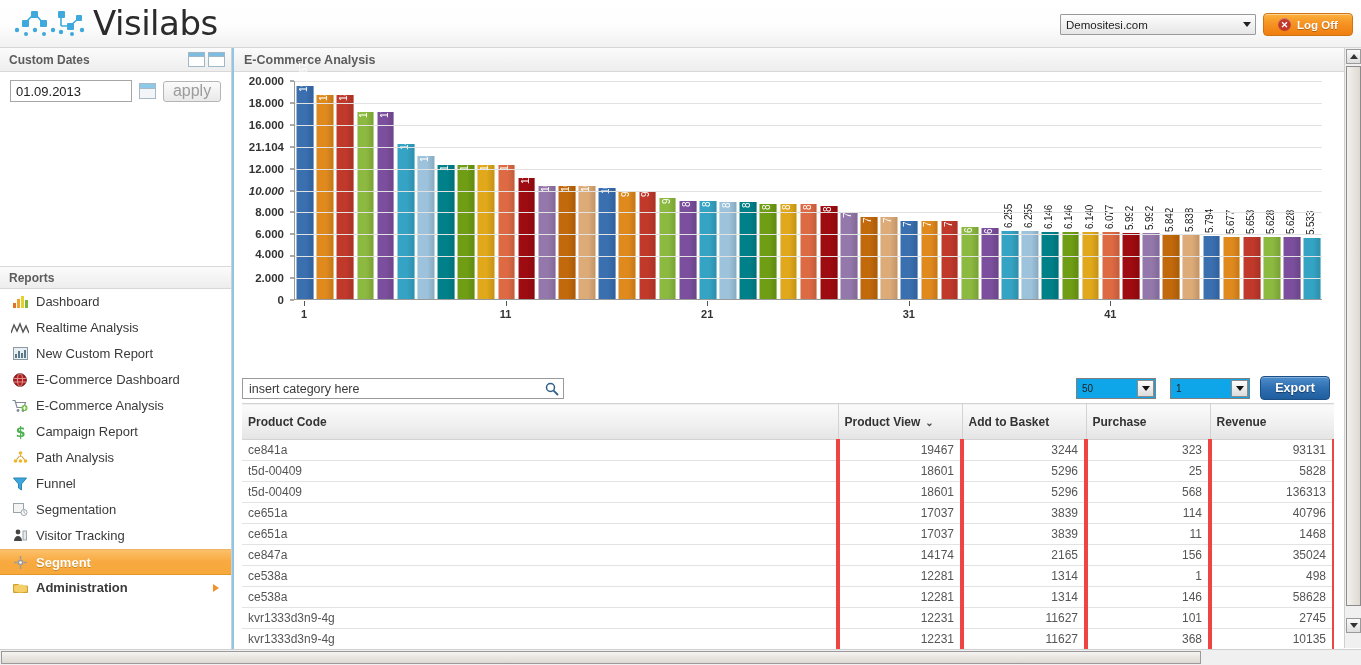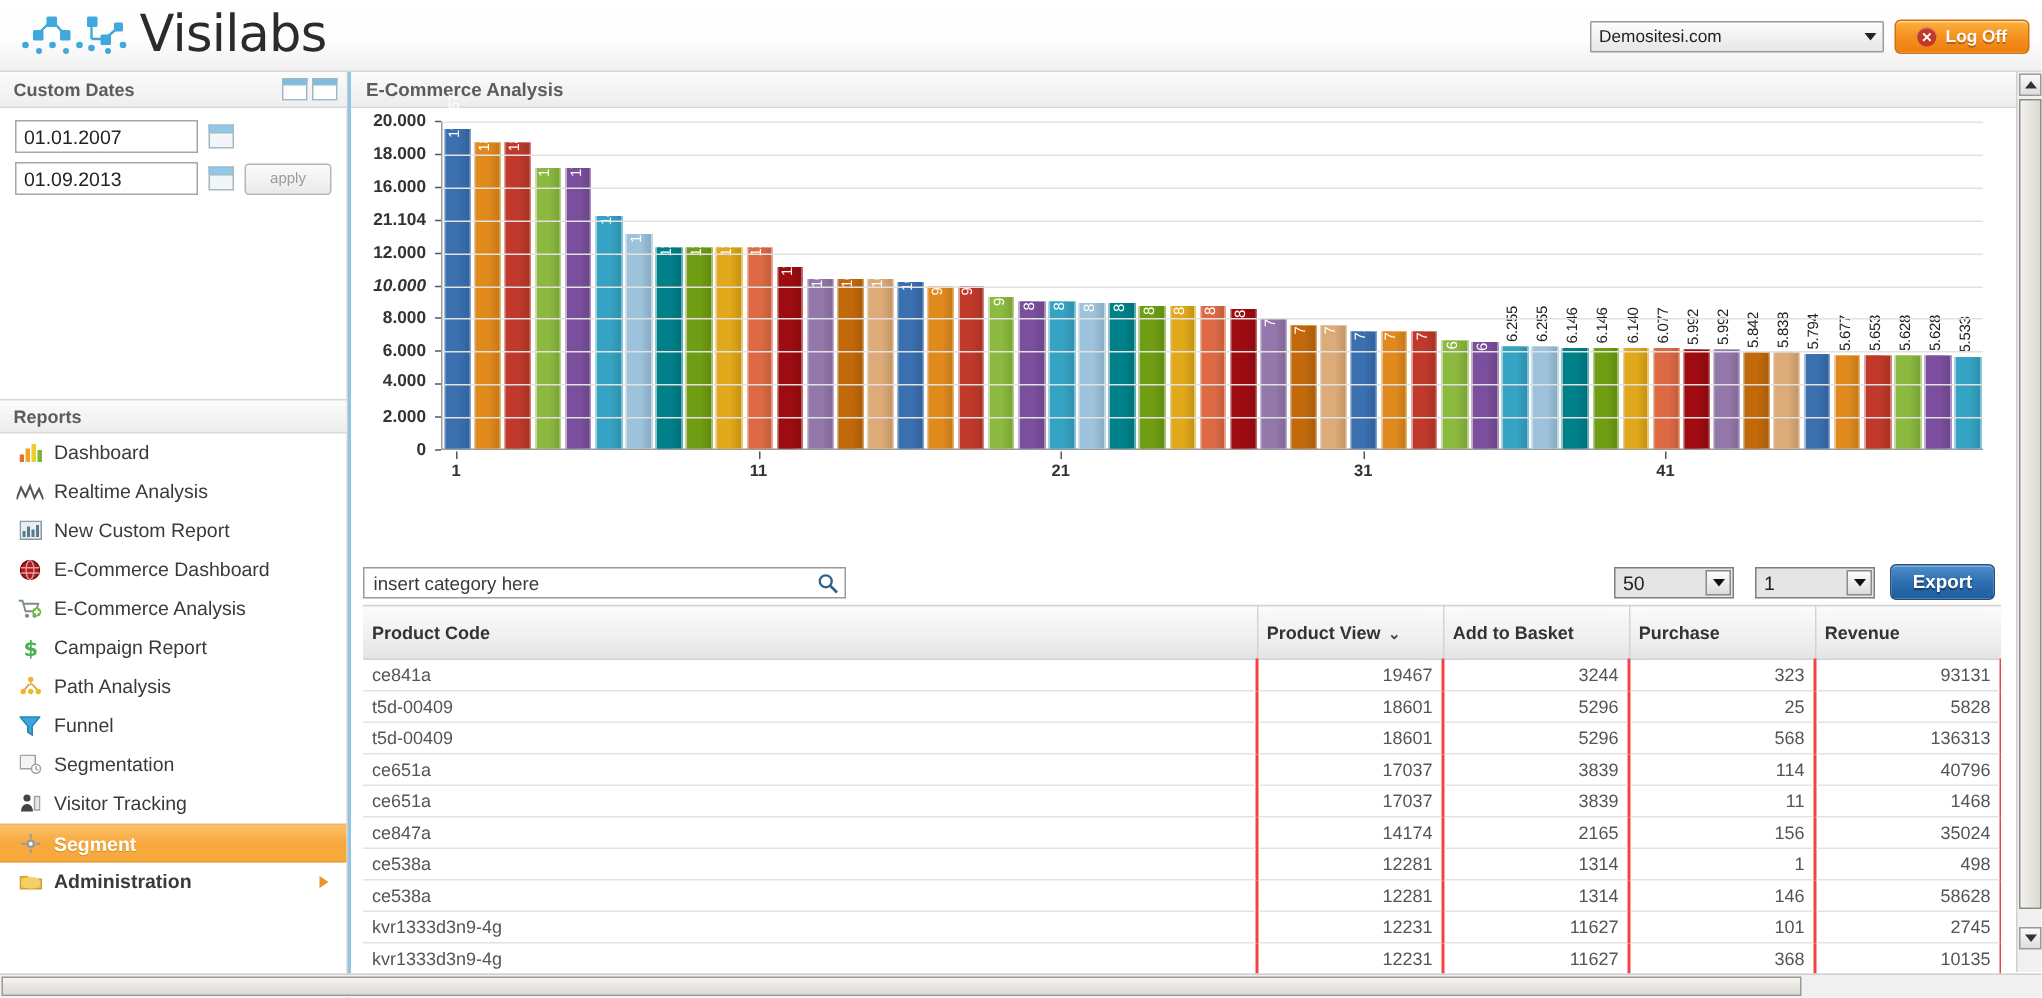--- a/index.html
+++ b/index.html
@@ -75,21 +75,21 @@
   }
   .cal-icon {
     width: 17px; height: 16px; margin-left: 7px; position:relative; flex:none;
   }
   .cal-icon .t { position:absolute; left:0; top:0; width:17px; height:5px; background:#8ec9ea; border:1px solid #a7b9c4; border-bottom:none;}
   .cal-icon .b { position:absolute; left:0; top:5px; width:17px; height:11px; background:#f2f6f8; border:1px solid #a7b9c4; }
   #apply-btn {
     margin-left: 7px; width: 62px; height: 21px;
     background: linear-gradient(to bottom,#fbfbfb,#e9e9e9);
     border: 1px solid #b5b5b5; border-radius: 3px;
-    font-size: 10px; color: #9b9b9b; display:flex; align-items:center; justify-content:center;
+    font-size: 16px; color: #9b9b9b; display:flex; align-items:center; justify-content:center;
   }
   #reports-head { position:absolute; left:0; top:218px; width:231px;
     height: 23px; background: linear-gradient(to bottom,#fbfbfb,#ededed);
     border-top:1px solid #d8d8d8; border-bottom:1px solid #d8d8d8;
     display:flex; align-items:center; padding-left:9px; font-weight:bold; color:#5c5c5c; }
   #nav { position:absolute; left:0; top:241px; width:231px; }
   .nav-item {
     height: 26px; display: flex; align-items: center; padding-left: 10px;
     font-size: 13px; color: #3a3a3a; border-bottom: 1px solid transparent;
     position: relative;
@@ -153,22 +153,22 @@
     position:absolute; left:8px; top:330px; width:322px; height:21px;
     border:1px solid #9a9a9a; background:#fff;
     display:flex; align-items:center; padding: 0 4px 0 6px;
   }
   #searchbox .txt { flex:1; font-size:12.5px; color:#3a3a3a; }
   #searchbox .mag {
     width:14px; height:14px; position:relative; flex:none;
   }
   #rows-select, #page-select {
     position:absolute; top:330px; height:21px;
-    border:1px solid #7f7f7f; background:#e5e5e5;
-    font-size:13px; color:#222; padding:2px 22px 2px 5px; line-height:15px;
+    border:1px solid #7f7f7f; background:#0ea5e9;
+    font-size:10px; color:#222; padding:2px 22px 2px 5px; line-height:15px;
   }
   #rows-select { left:842px; width:80px; }
   #page-select { left:936px; width:80px; }
   .sel-caret {
     position:absolute; right:1px; top:1px; width:17px; height:17px;
     background: linear-gradient(to bottom,#fdfdfd,#dcdcdc); border:1px solid #8a8a8a;
     display:flex; align-items:center; justify-content:center;
   }
   .sel-caret i {
     border-left:4px solid transparent; border-right:4px solid transparent;
@@ -187,21 +187,21 @@
   #table-wrap { position:absolute; left:8px; top:355px; width:1092px; height:252px; overflow:hidden; }
   table { border-collapse: collapse; width:1092px; table-layout: fixed; }
   thead th {
     height:36px; background: linear-gradient(to bottom,#fbfbfb 0%,#efefef 60%,#e4e4e4 100%);
     border:1px solid #d3d3d3; border-left:none;
     font-size:12px; font-weight:bold; color:#333; text-align:left; padding:0 6px;
     white-space:nowrap;
   }
   thead th.num { text-align:left; }
   tbody td {
-    height:21px; border-bottom:1px solid #e3e3e3; border-right:2px solid #ef4444;
+    height:21px; border-bottom:1px solid #e3e3e3; border-right:4px solid #ef4444;
     font-size:12px; color:#555; padding:0 6px; white-space:nowrap; overflow:hidden;
   }
   tbody td.num { text-align:right; }
   tbody tr:last-child td { color:#9a9a9a; }
   .sort-ico { margin-left:5px; font-size:10px; color:#444; }
   
   #vscroll {
     position:absolute; right:0; top:48px; width:17px; height:600px;
     background:#f0f0f0; border-left:1px solid #cfcfcf;
   }
@@ -273,27 +273,20 @@
       <span class="bar"></span>
         <span class="bdy"></span>
     </span>
     <span class="winicon" style="left:208px">
       <span class="bar"></span>
         <span class="bdy"></span>
     </span>
   </div>
 
   <div id="dates-body">
-    <div class="date-row">
-      <input class="date-input" readonly="" value="01.01.2007" style="">
-      <span class="cal-icon">
-          <span class="t"></span>
-          <span class="b"></span>
-        </span>
-    </div>
     <div class="date-row">
       <input class="date-input" readonly="" value="01.09.2013" style="">
       <span class="cal-icon">
           <span class="t"></span>
           <span class="b"></span>
         </span>
       <div id="apply-btn">apply</div>
     </div>
   </div>
 

